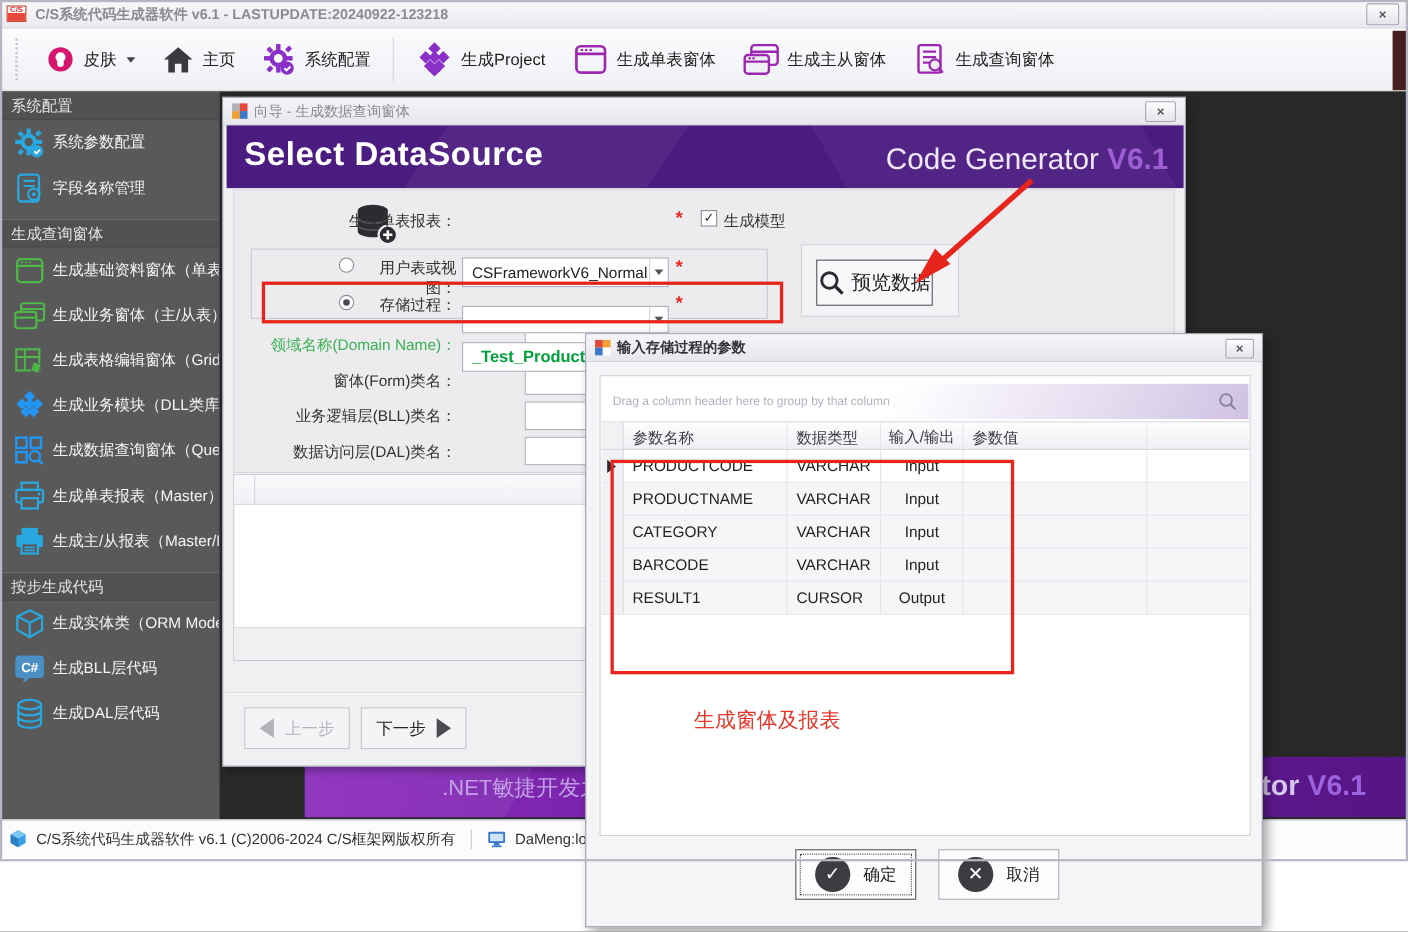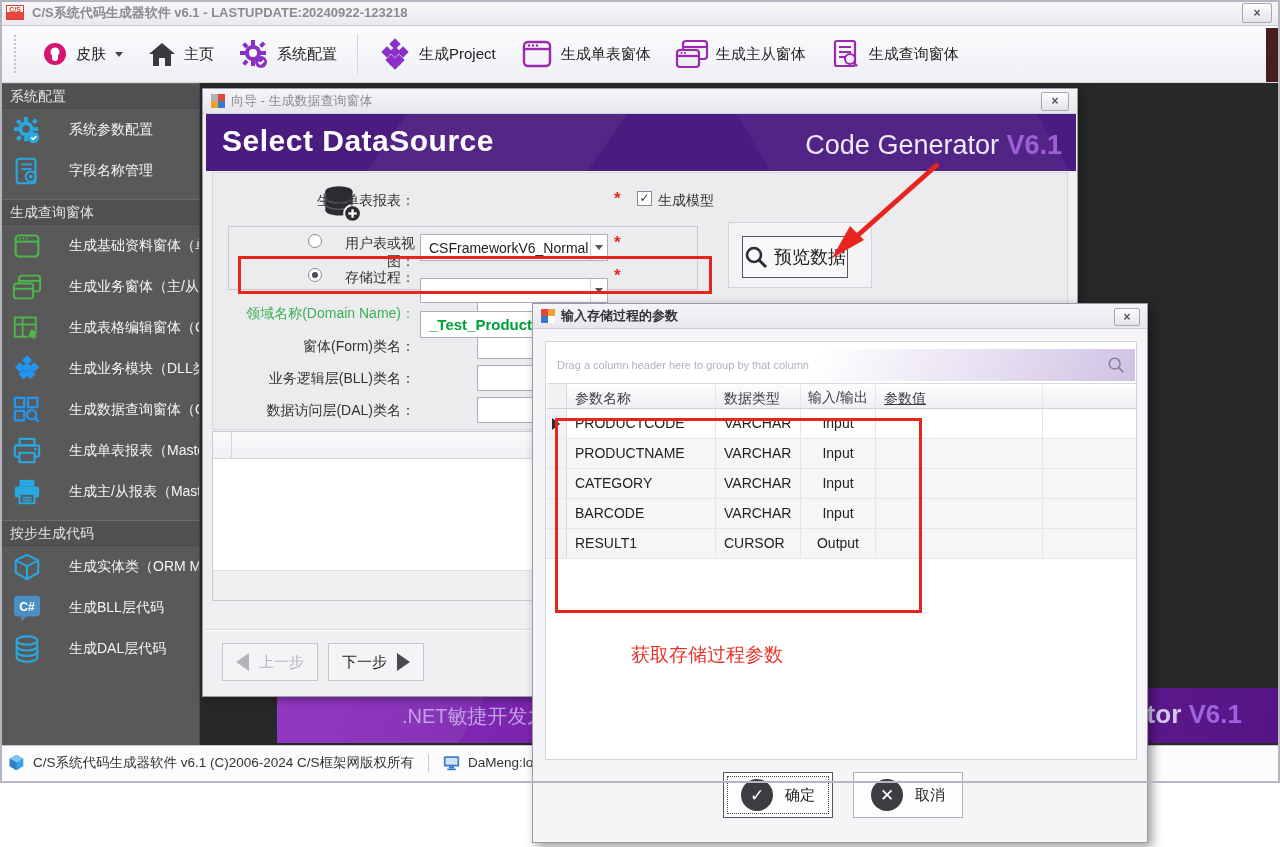--- a/index.html
+++ b/index.html
@@ -30,21 +30,21 @@
   .tb-grip { width:5px; height:38px; border-left:2px dotted #c2c2cc; margin-right:8px; }
   .tb-item { display:flex; align-items:center; gap:7px; padding:6px 10px; cursor:default; }
   .tb-item .lbl { font-size:15px; color:#222; }
   .tb-sep { width:1px; height:40px; background:#d4d4de; margin:0 6px; }
   .tb-caret { width:0; height:0; border-left:4px solid transparent; border-right:4px solid transparent; border-top:5px solid #444; margin-left:2px;}
   #tb-right-strip { right:0; top:28px; width:14px; height:54px; background:#46201f; }
   
   #sidebar { left:0; top:83px; width:200px; height:662px; background:#595959; border-right:1px solid #47474a; overflow:hidden;}
   .sb-header { height:26px; background:#515151; border-top:1px solid #6b6b6b; border-bottom:1px solid #4a4a4a;
     color:#e3e3e3; font-size:14px; line-height:25px; padding-left:10px; }
-  .sb-item { height:41px; display:flex; align-items:center; gap:27px; padding-left:12px;
+  .sb-item { height:41px; display:flex; align-items:center; gap:6px; padding-left:12px;
     color:#f5f5f5; font-size:14px; white-space:nowrap; overflow:hidden; }
   .sb-item svg { flex:0 0 auto; }
   .sb-gap { height:8px; }
   
   #mdi { left:200px; top:83px; width:1080px; height:662px; background:#282828; }
   #mdi-banner { left:277px; top:688px; width:1003px; height:55px; z-index:5;
     background:linear-gradient(100deg,#8c2cbe,#6d1fa0 45%,#551584); overflow:hidden;}
   #mdi-banner .deco1{ position:absolute; left:-30px; top:-20px; width:220px; height:120px;
     background:rgba(255,255,255,.06); transform:skewX(-30deg);}
   #mdi-banner .deco2{ position:absolute; left:420px; top:-40px; width:160px; height:140px;
@@ -118,21 +118,21 @@
   
   #pgrid { position:absolute; left:1px; top:41px; width:589px; height:188px; font-size:14px;}
   .pg-row { position:absolute; left:0; width:589px; height:30px; display:flex; border-bottom:1px solid #e6e6ea; background:#f6f6f9;}
   .pg-row.head { height:26px; background:linear-gradient(#fdfdfe,#eef0f3); border-top:1px solid #d9d9e0; border-bottom:1px solid #cfcfd7; color:#3c3c44;}
   .pg-row.sel { background:#fff; }
   .pg-cell { border-right:1px solid #e6e6ea; padding:6px 0 0 8px; overflow:hidden; white-space:nowrap;}
   .pg-rowhead { width:20px; border-right:1px solid #d9d9e0; background:#f2f2f5; position:relative;}
   .pg-rowhead .mark { position:absolute; left:5px; top:9px; width:0; height:0;
     border-top:6px solid transparent; border-bottom:6px solid transparent; border-left:8px solid #2b2b30;}
   .c-name { width:149px; } .c-type { width:85px; } .c-io { width:75px; text-align:center; padding-left:0;}
-  .c-val { width:167px;text-decoration:underline; } .c-extra { flex:1; border-right:none;}
+  .c-val { width:167px; } .c-extra { flex:1; border-right:none;}
   .head .c-io { padding-top:5px; }
   #grid-red-rect { position:absolute; left:9px; top:76px; width:367px; height:195px; border:3px solid #e8251d; z-index:5;}
   #param-note { position:absolute; left:85px; top:300px; color:#e8352a; font-size:19px; }
   .dlg-btn { position:absolute; top:468px; width:110px; height:46px; background:#fdfdfd; border:1px solid #b0b0ba;
     display:flex; align-items:center; justify-content:center; gap:12px; font-size:15px; color:#222;}
   .dlg-btn.focused { border:1px solid #55555e; outline:1px dotted #444; outline-offset:-5px; }
   #btn-ok { left:190px; } #btn-cancel { left:320px; }
   .circle-ic { width:32px; height:32px; border-radius:50%; background:#3c3c42; color:#fff;
     display:flex; align-items:center; justify-content:center; font-size:17px; font-weight:bold;}
 </style>
@@ -553,21 +553,21 @@
       <div class="pg-row" style="top:146px">
         <div class="pg-cell pg-rowhead"></div>
         <div class="pg-cell c-name">RESULT1</div>
         <div class="pg-cell c-type">CURSOR</div>
         <div class="pg-cell c-io">Output</div>
         <div class="pg-cell c-val"></div>
         <div class="pg-cell c-extra"></div>
       </div>
     </div>
     <div id="grid-red-rect"></div>
-    <div id="param-note">获取存储过程参数</div>
+    <div id="param-note">生成窗体及报表</div>
   </div>
 
   <div class="dlg-btn focused" id="btn-ok">
     <span class="circle-ic">✓</span>
     <span>确定</span>
   </div>
   <div class="dlg-btn" id="btn-cancel">
     <span class="circle-ic">✕</span>
     <span>取消</span>
   </div>

